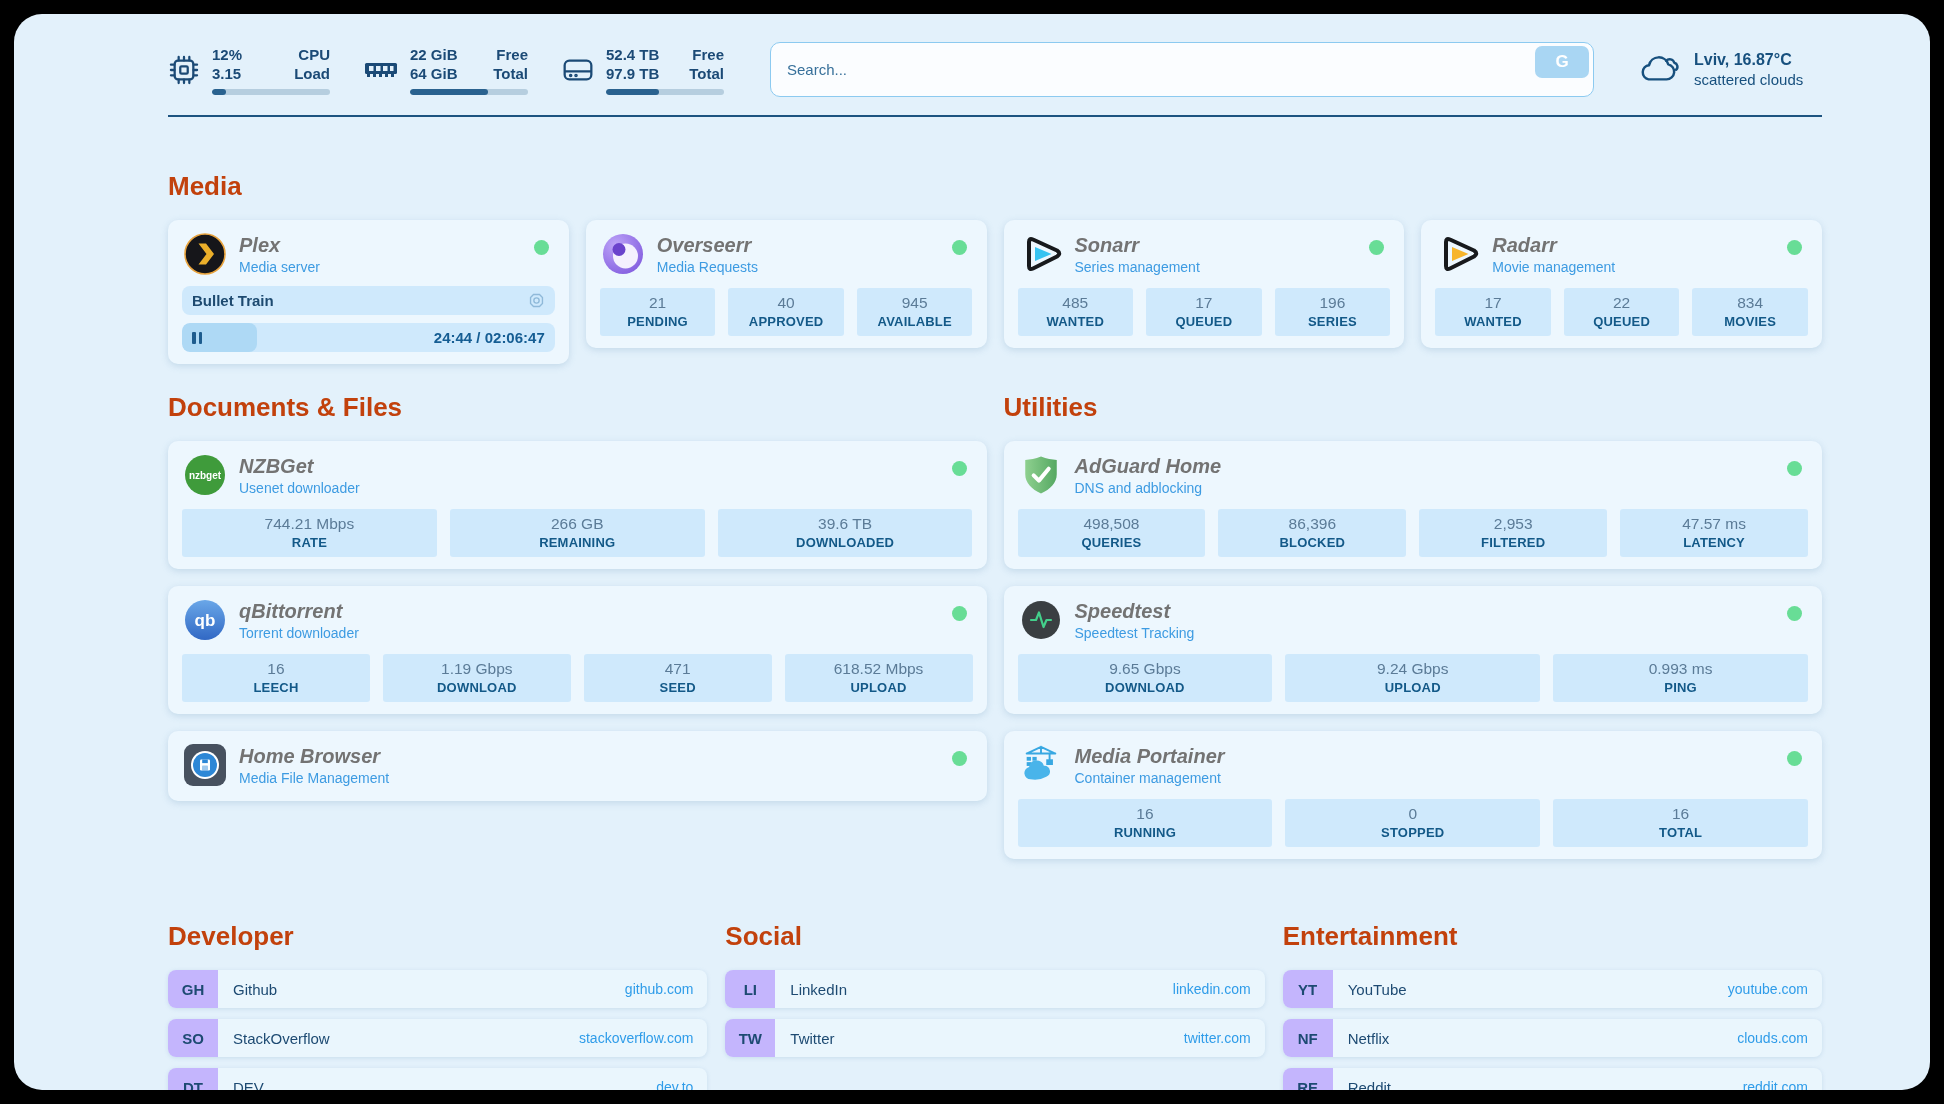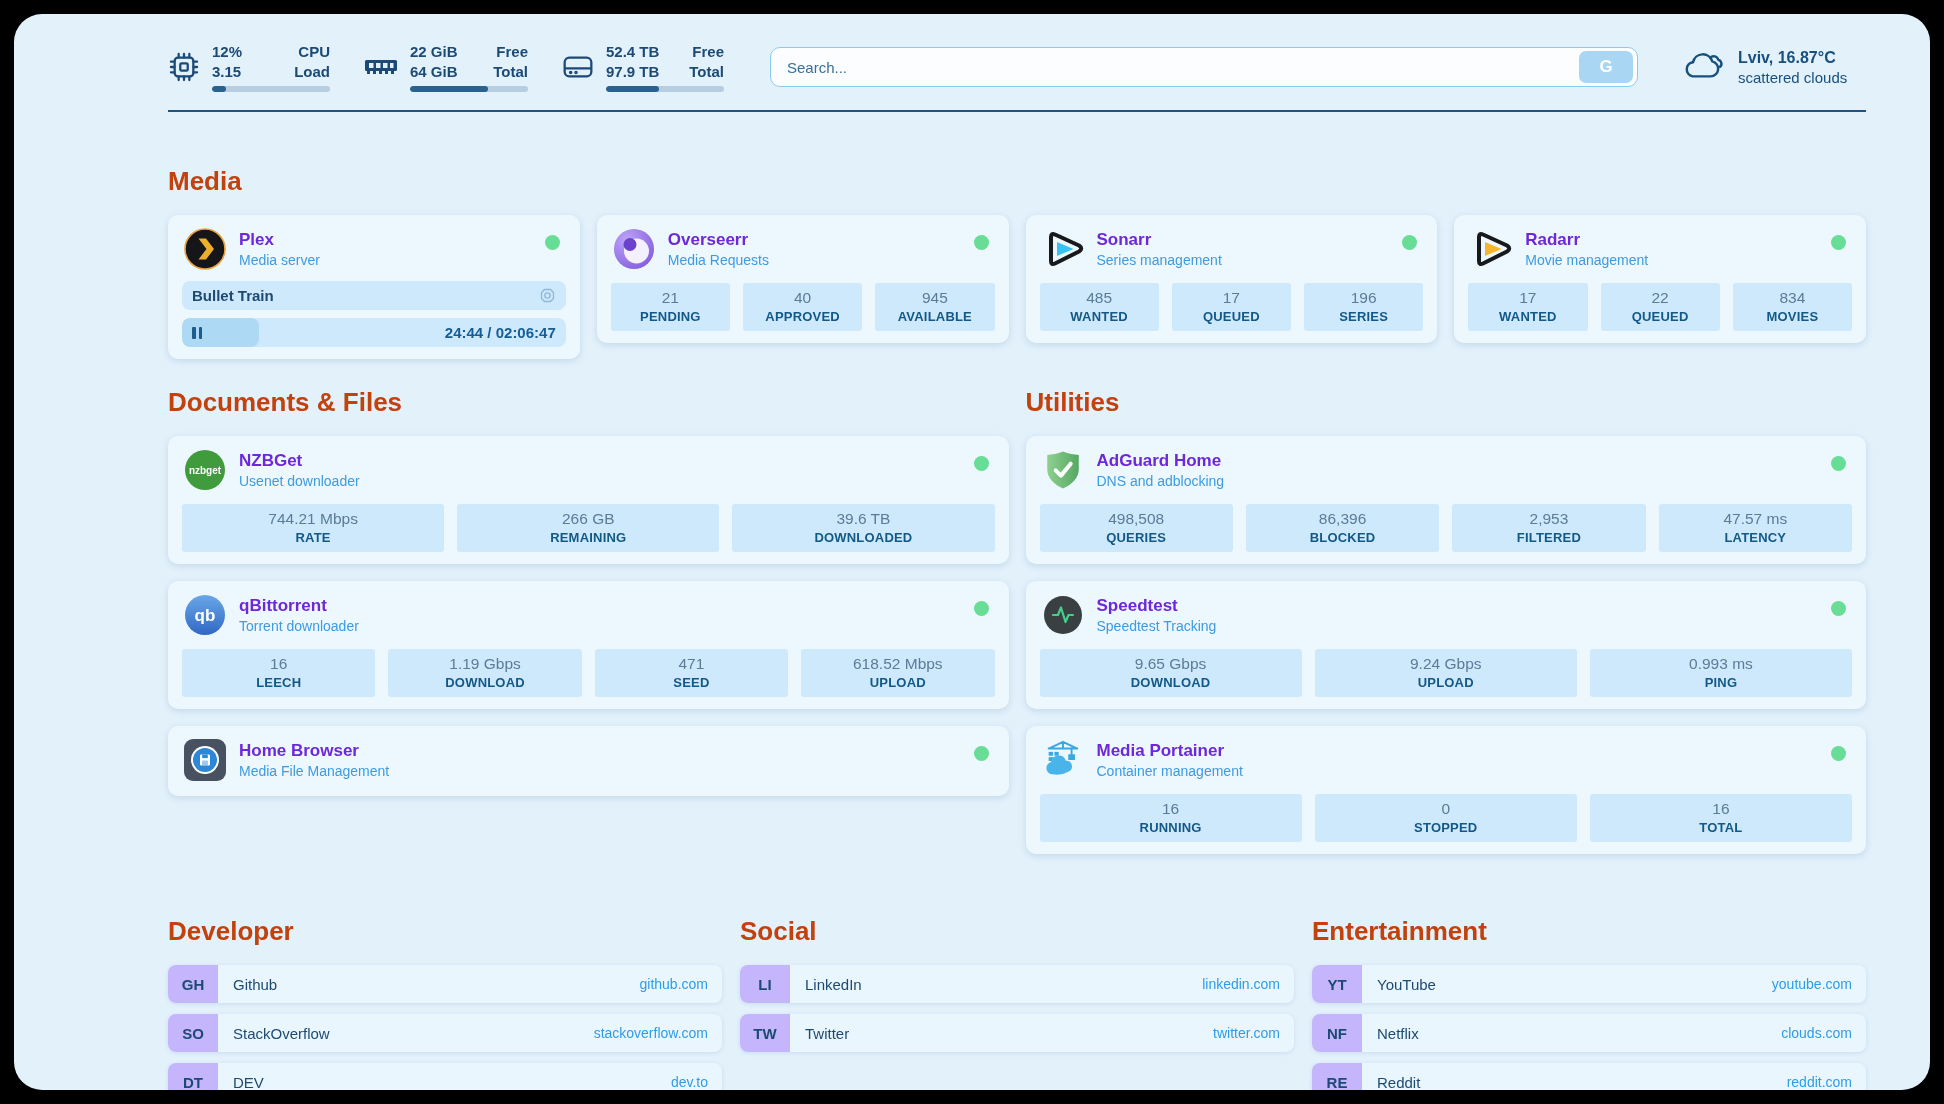--- a/index.html
+++ b/index.html
@@ -1,48 +1,48 @@
 <!DOCTYPE html>
 <html><head>
 <meta charset="utf-8">
 <style>
   * { margin:0; padding:0; box-sizing:border-box; }
   html,body { width:1944px; height:1104px; background:#000; font-family:"Liberation Sans", sans-serif; overflow:hidden; }
-  .panel { position:absolute; inset:14px; background:#e3f1fb; border-radius:28px; padding:28px 64px 0 154px; overflow:hidden; }
+  .panel { position:absolute; inset:14px; background:#e3f1fb; border-radius:28px; padding:28px 108px 0 154px; overflow:hidden; }
 
   
   .topbar { display:flex; align-items:center; }
   .sys-stats { display:flex; gap:34px; align-items:center; }
   .sys-stat { display:flex; gap:12px; align-items:center; }
   .sys-icon { color:#1b4a76; display:flex; align-items:center; }
   .sys-text { width:118px; }
   .sys-rows { display:flex; justify-content:space-between; font-size:15px; font-weight:600; color:#1b4a76; line-height:1.3; }
   .sys-col2 { text-align:right; }
   .sys-track { margin-top:5px; height:6px; border-radius:3px; background:#b6cedf; overflow:hidden; }
   .sys-fill { height:100%; border-radius:3px; background:#2a628f; }
   .search-wrap { flex:1; margin:0 42px 0 46px; position:relative; }
-  .search-input { width:100%; height:40px; border:1.5px solid #8ccaf0; border-radius:10px; background:#fbfdff; padding:0 72px 0 16px; font-size:15px; color:#2d6995; outline:none; font-family:inherit; }
+  .search-input { width:100%; height:55px; border:1.5px solid #8ccaf0; border-radius:10px; background:#fbfdff; padding:0 72px 0 16px; font-size:15px; color:#2d6995; outline:none; font-family:inherit; }
   .search-input::placeholder { color:#2d6995; opacity:.95; }
   .search-btn { position:absolute; right:5px; top:4px; width:54px; height:32px; border:none; border-radius:7px; background:#a9d6f3; color:#fff; font-size:17px; font-weight:700; cursor:pointer; font-family:inherit; }
   .weather { display:flex; align-items:center; gap:12px; min-width:186px; }
   .weather-text div:first-child { font-size:16px; font-weight:700; color:#17507e; }
   .weather-text div:last-child { font-size:15px; color:#17507e; margin-top:2px; }
   .divider { margin-top:18px; border-top:2px solid #1d5480; }
 
   
   h2 { font-size:26px; font-weight:700; color:#c2410c; margin:0 0 18px 0; }
   .media-section { margin-top:54px; }
   .media-grid { display:grid; grid-template-columns:repeat(4,1fr); gap:17px; align-items:start; }
   .two-col { display:grid; grid-template-columns:1fr 1fr; gap:17px; align-items:start; margin-top:28px; }
   .col-stack { display:flex; flex-direction:column; gap:17px; }
 
   .card { background:#edf7fe; border-radius:10px; padding:10px 14px 12px; box-shadow:0 2px 7px rgba(110,155,190,.28); }
   .card-head { display:flex; align-items:center; gap:13px; position:relative; padding:3px 2px; }
   .app-icon { width:42px; height:42px; flex:none; display:grid; place-items:center; }
-  .title { font-size:17px; font-weight:700; color:#6d28d9; }
+  .title { font-size:20px; font-weight:700; color:#737373;font-style:italic; }
   .subtitle { font-size:14px; color:#3d9be2; margin-top:2px; }
   .status-dot { position:absolute; right:6px; top:10px; width:15px; height:15px; border-radius:50%; background:#68dd96; }
   .stats { display:flex; gap:13px; margin-top:10px; }
   .stat { flex:1; background:#cfe9fc; border-radius:3px; text-align:center; padding:6px 4px 7px; }
   .stat-value { font-size:15.5px; color:#5b7b97; }
   .stat-label { font-size:13px; font-weight:700; color:#135988; margin-top:2px; letter-spacing:.2px; }
 
   
   .pill { background:#cfe9fc; border-radius:8px; height:29px; display:flex; align-items:center; padding:0 10px; margin-top:8px; position:relative; overflow:hidden; }
   .np-title { font-size:15px; font-weight:700; color:#1d4a70; flex:1; position:relative; z-index:1; }

